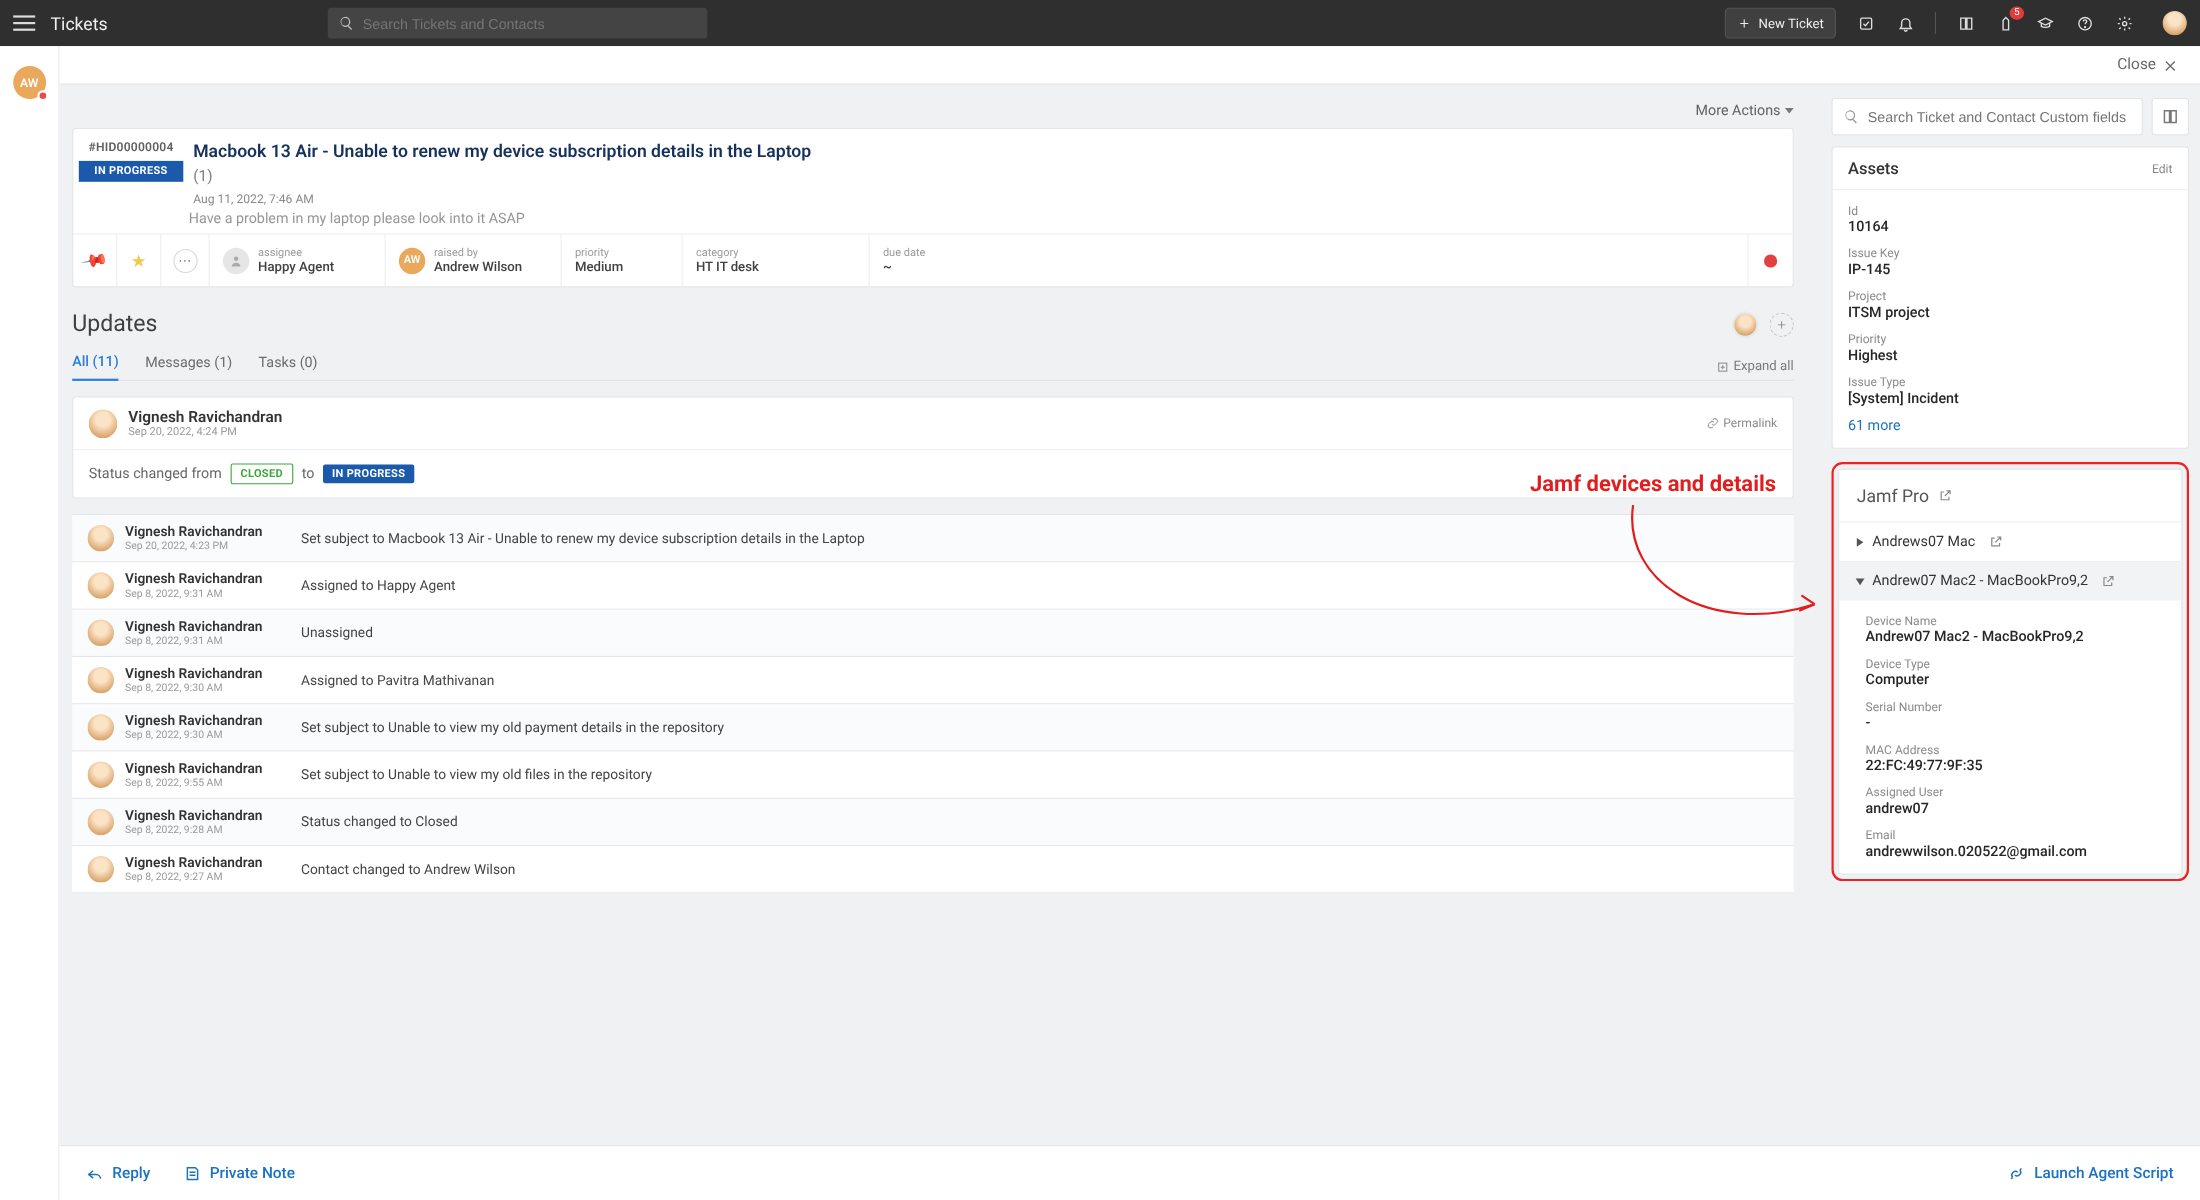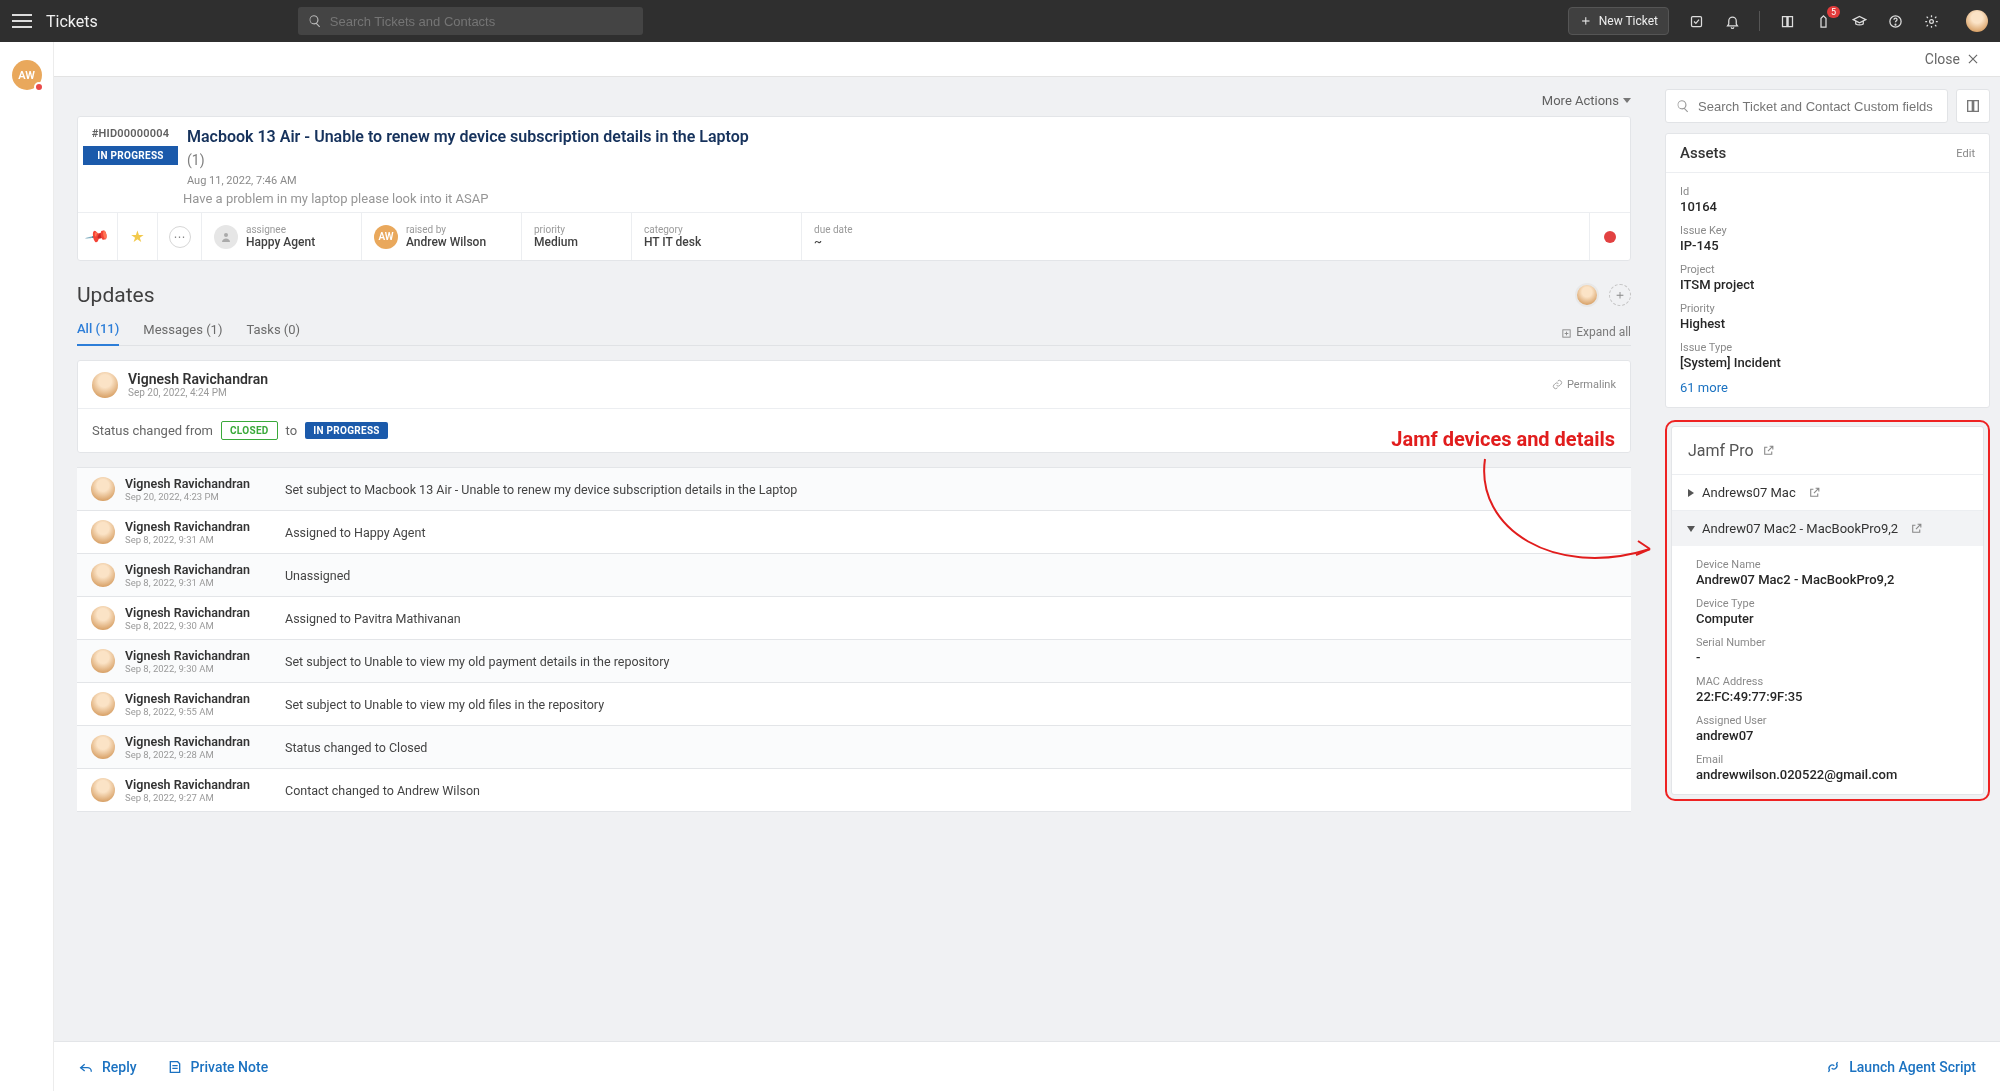--- a/index.html
+++ b/index.html
@@ -24,26 +24,26 @@
   
   .shell { display:flex; height: calc(100% - 42px); }
   .leftstrip { width: 54px; background:#fff; border-right:1px solid #ececec; padding-top:18px; display:flex; flex-direction:column; align-items:center;}
   .leftstrip .avatar-badge { position:relative;}
   .leftstrip .avatar-circle { width:30px; height:30px; border-radius:50%; background:#e9a85c; color:#fff; font-size:11px; font-weight:600; display:flex; align-items:center; justify-content:center;}
   .leftstrip .dot { width:10px; height:10px; border-radius:50%; background:#e94a4a; border:2px solid #fff; position:absolute; right:-2px; bottom:-2px;}
 
   .main { flex:1; display:flex; flex-direction:column; background:#f0f1f3; overflow:hidden;}
 
   .subheader { height:35px; background:#fff; border-bottom:1px solid #e3e3e3; display:flex; align-items:center; justify-content:flex-end; padding-right:12px;}
-  .close-btn { font-size:14px; color:#676767; display:flex; align-items:center; gap:6px; cursor:pointer; padding:4px 8px;}
+  .close-btn { font-size:14px; color:#676767; display:flex; align-items:flex-end; gap:6px; cursor:pointer; padding:4px 8px;}
   .close-btn svg { width:14px; height:14px; }
 
   .body { flex:1; display:flex; overflow:hidden; }
 
-  .center-col { flex:1; overflow-y:auto; padding: 12px 24px 0 23px; position:relative;}
+  .center-col { flex:1; overflow-y:auto; padding: 12px 24px 0 12px; position:relative;}
 
   .more-actions-row { display:flex; justify-content:flex-end; padding:4px 0 8px 0;}
   .more-actions { color:#616161; font-size:13px; display:flex; align-items:center; gap:4px; cursor:pointer;}
   .caret-down { width:0; height:0; border-left:4px solid transparent; border-right:4px solid transparent; border-top:5px solid #777;}
 
   
   .ticket-card { background:#fff; border:1px solid #e3e5e8; border-radius:3px; }
   .tc-head { display:flex; align-items:flex-start; padding:10px 12px 6px 0;}
   .tc-left { width:105px; display:flex; flex-direction:column; align-items:center; gap:6px;}
   .tc-id { font-size:11px; color:#606060; font-weight:600; letter-spacing:.2px;}

